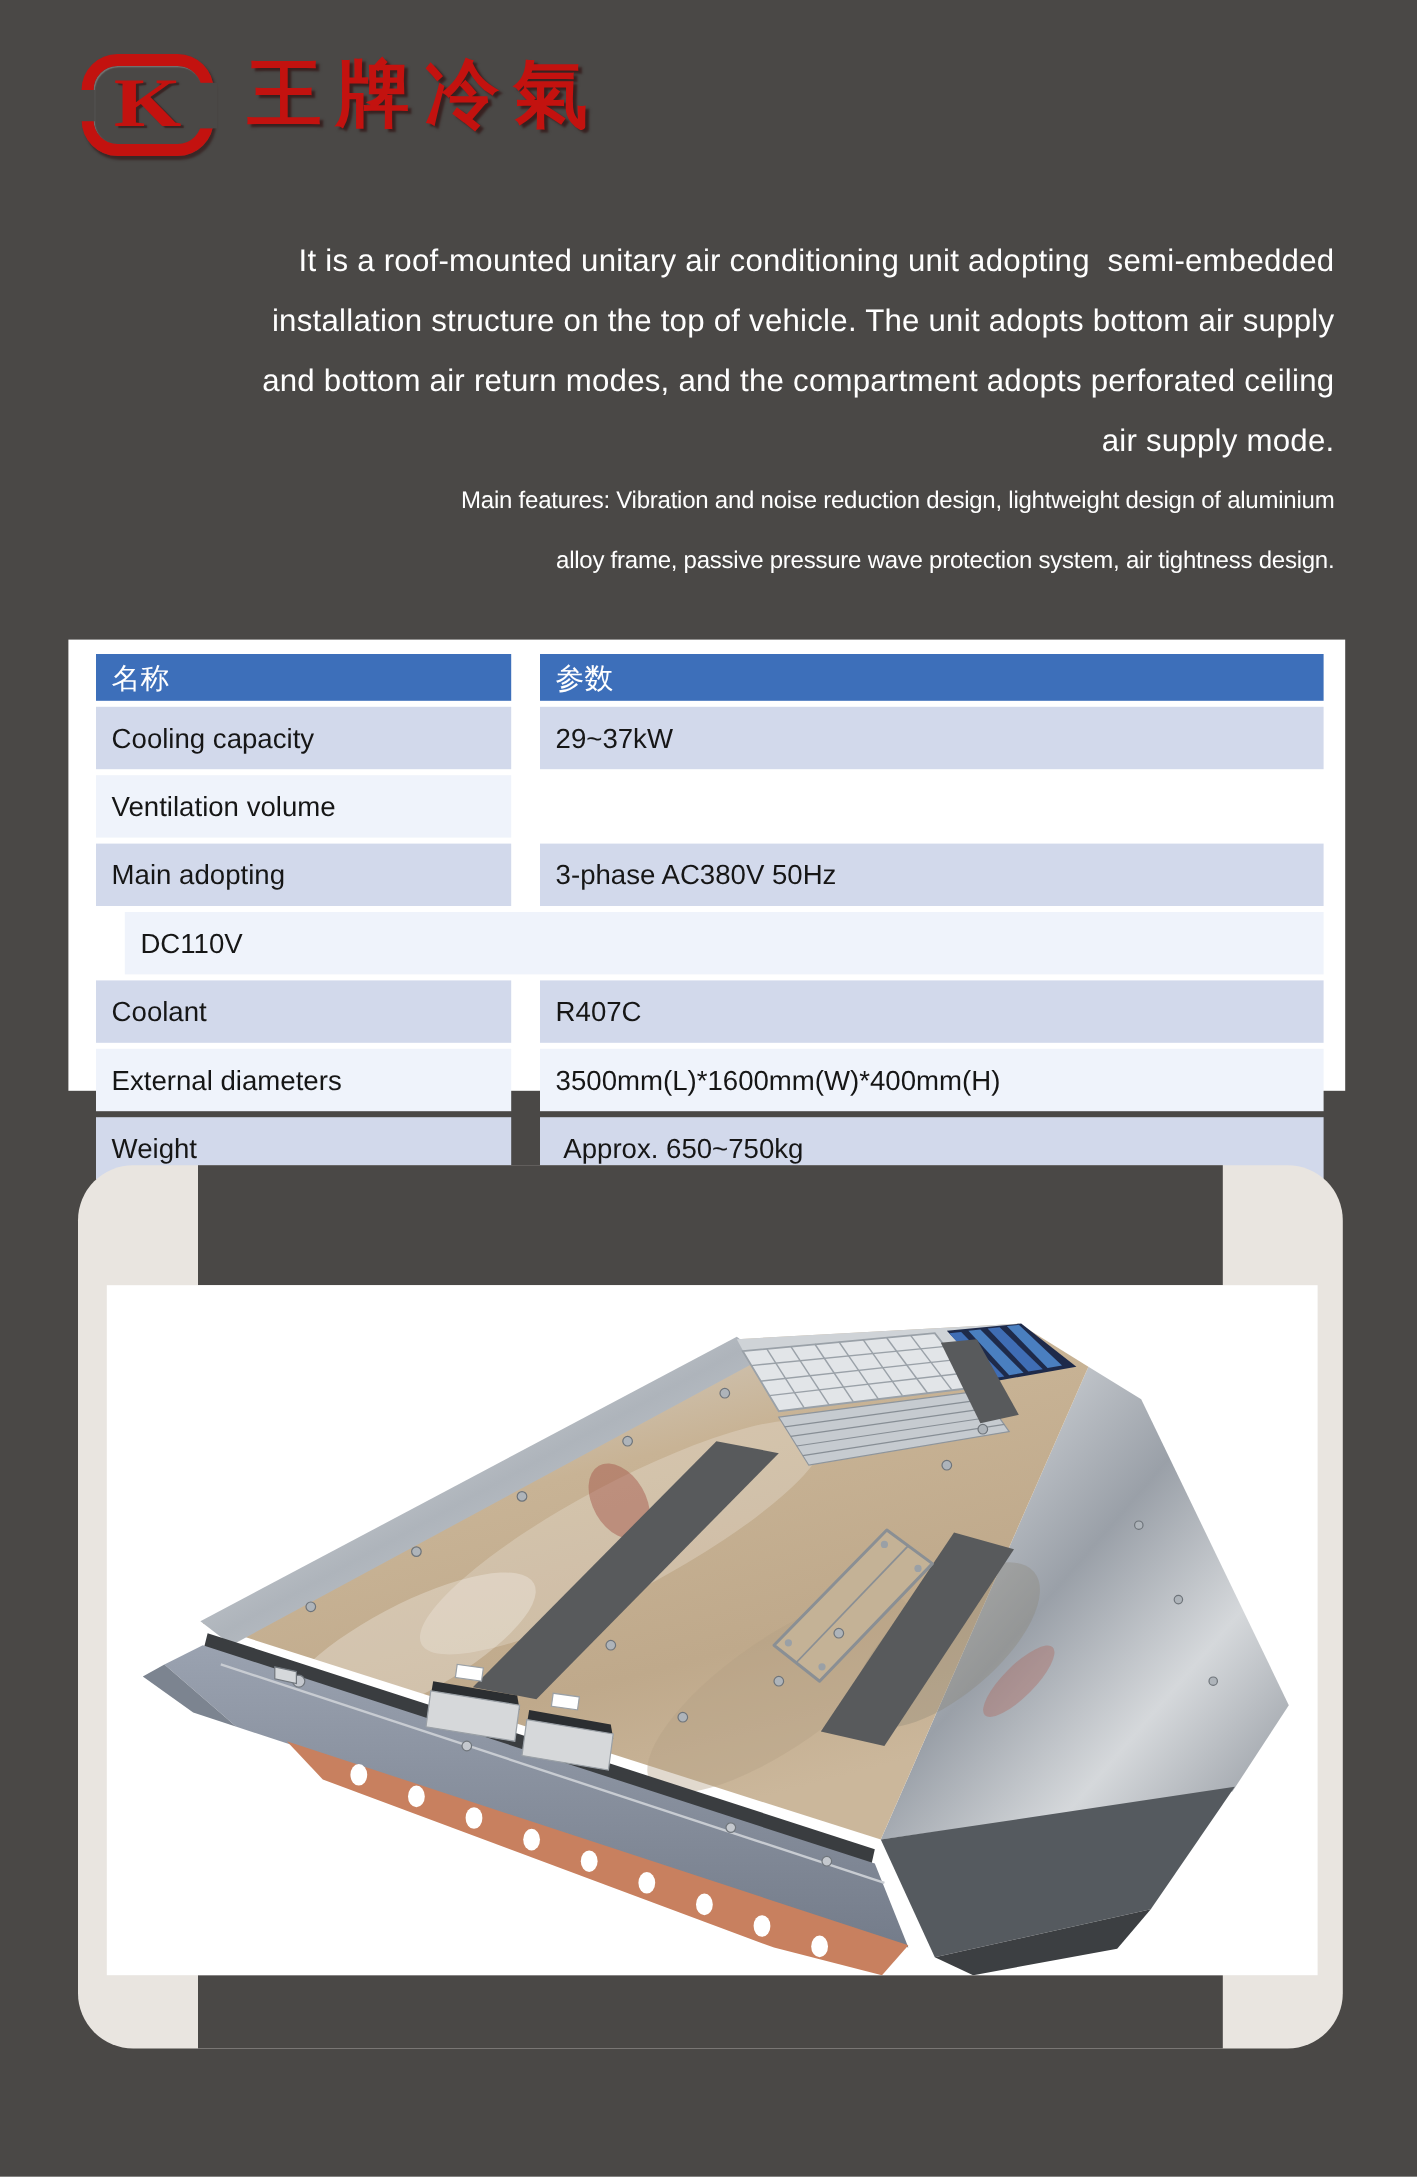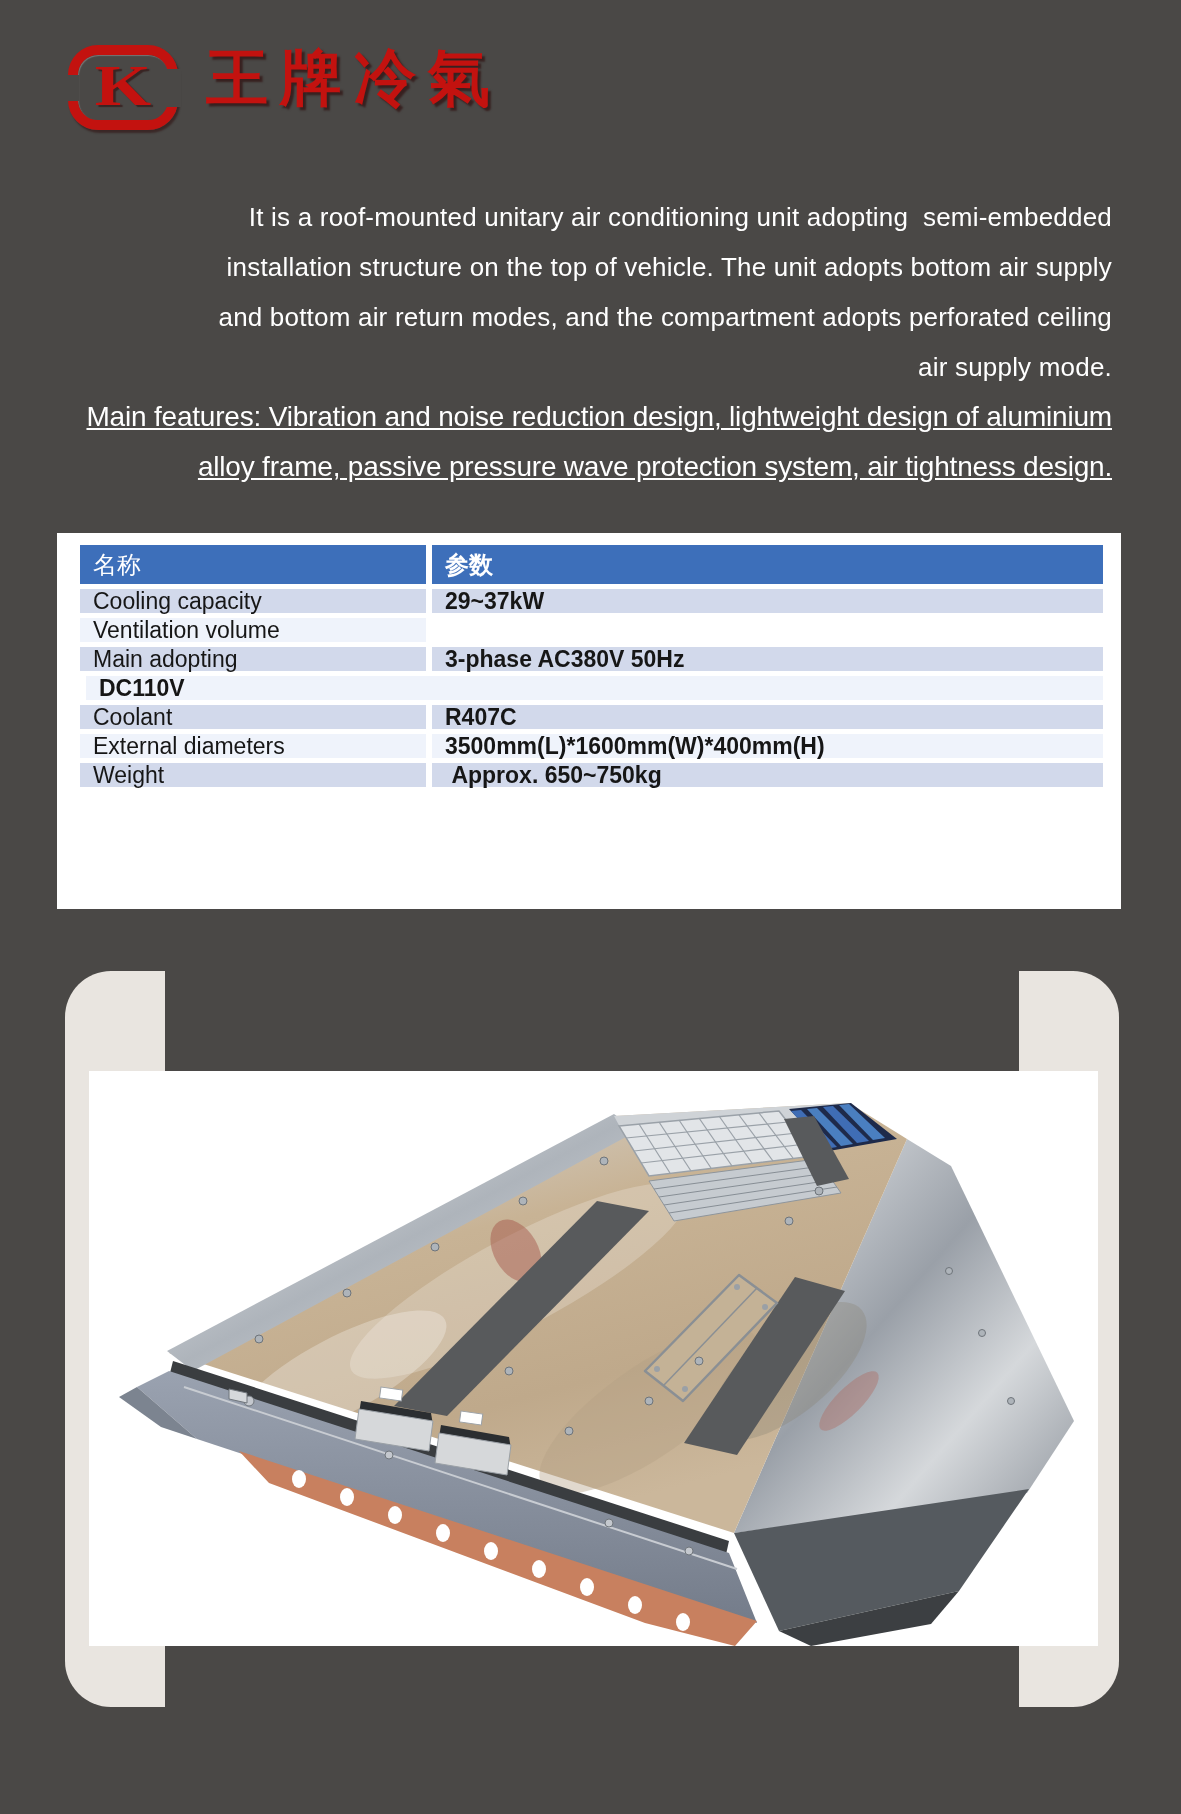--- a/index.html
+++ b/index.html
@@ -18,29 +18,29 @@
             font-family:"Liberation Serif",serif;font-weight:900;font-size:58px;color:#c3120f;
             text-shadow:2px 2px 1px rgba(40,0,0,.5);line-height:1;}
   .brand-text{position:absolute;left:138px;top:-6px;font-family:"Liberation Serif",serif;
               font-weight:bold;font-size:62px;color:#c3120f;letter-spacing:12px;white-space:nowrap;
               text-shadow:3px 3px 2px rgba(40,0,0,.55);}
 
   
   .intro{position:absolute;left:62px;top:192px;width:1050px;color:#ffffff;text-align:right;}
   .intro p{margin:0;white-space:pre-wrap;}
   .intro .p1{font-size:26px;line-height:50px;letter-spacing:.2px;}
-  .intro .p2{font-size:28px;line-height:50px;letter-spacing:-.2px;text-decoration:underline;}
+  .intro .p2{font-size:20px;line-height:50px;letter-spacing:-.2px;}
 
   
   .spec-card{position:absolute;left:57px;top:533px;width:1064px;height:376px;background:#ffffff;}
   .spec-grid{position:absolute;left:23px;top:12px;right:18px;}
   .srow{display:flex;margin-bottom:5px;align-items:flex-end;}
   .srow .c1{width:333px;flex:0 0 auto;}
-  .srow .c2{flex:1 1 auto;margin-left:6px;font-weight:bold;}
-  .srow .cell{height:24px;display:flex;align-items:center;padding-left:13px;
+  .srow .c2{flex:1 1 auto;margin-left:24px;}
+  .srow .cell{height:52px;display:flex;align-items:center;padding-left:13px;
               font-size:23px;color:#161616;white-space:pre-wrap;}
   .srow.head .cell{height:39px;background:#3d6fba;color:#ffffff;font-size:24px;}
   .srow.dark .cell{background:#d2d9eb;}
   .srow.lite .cell{background:#eff3fb;}
 
   
   .photo-frame{position:absolute;left:65px;top:971px;width:1054px;height:736px;
                background:#e9e5e0;border-radius:46px;}
   .frame-cover{position:absolute;background:#4a4846;}
   .frame-cover.top{left:165px;top:971px;width:854px;height:100px;}

